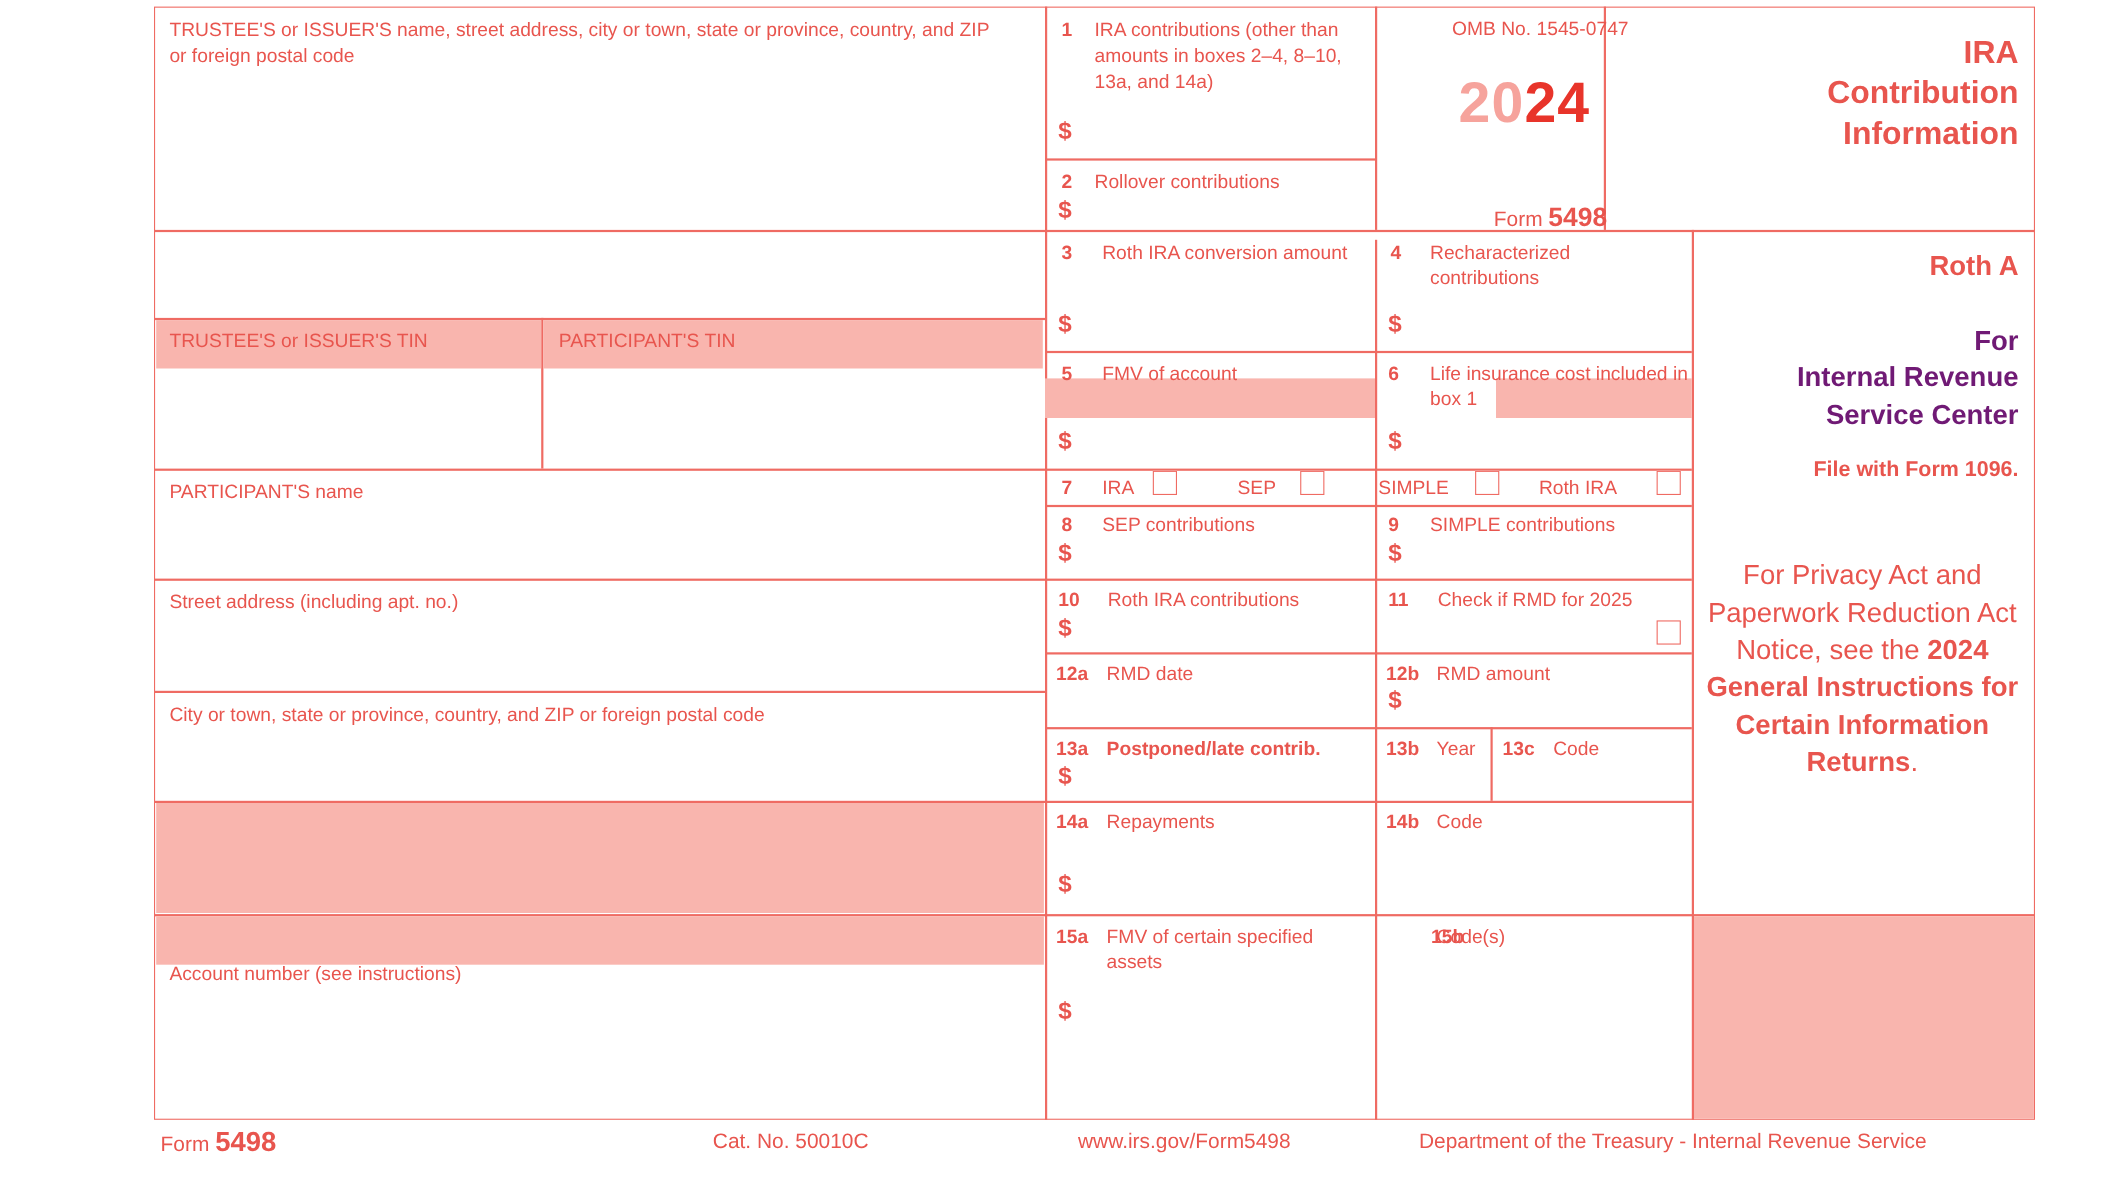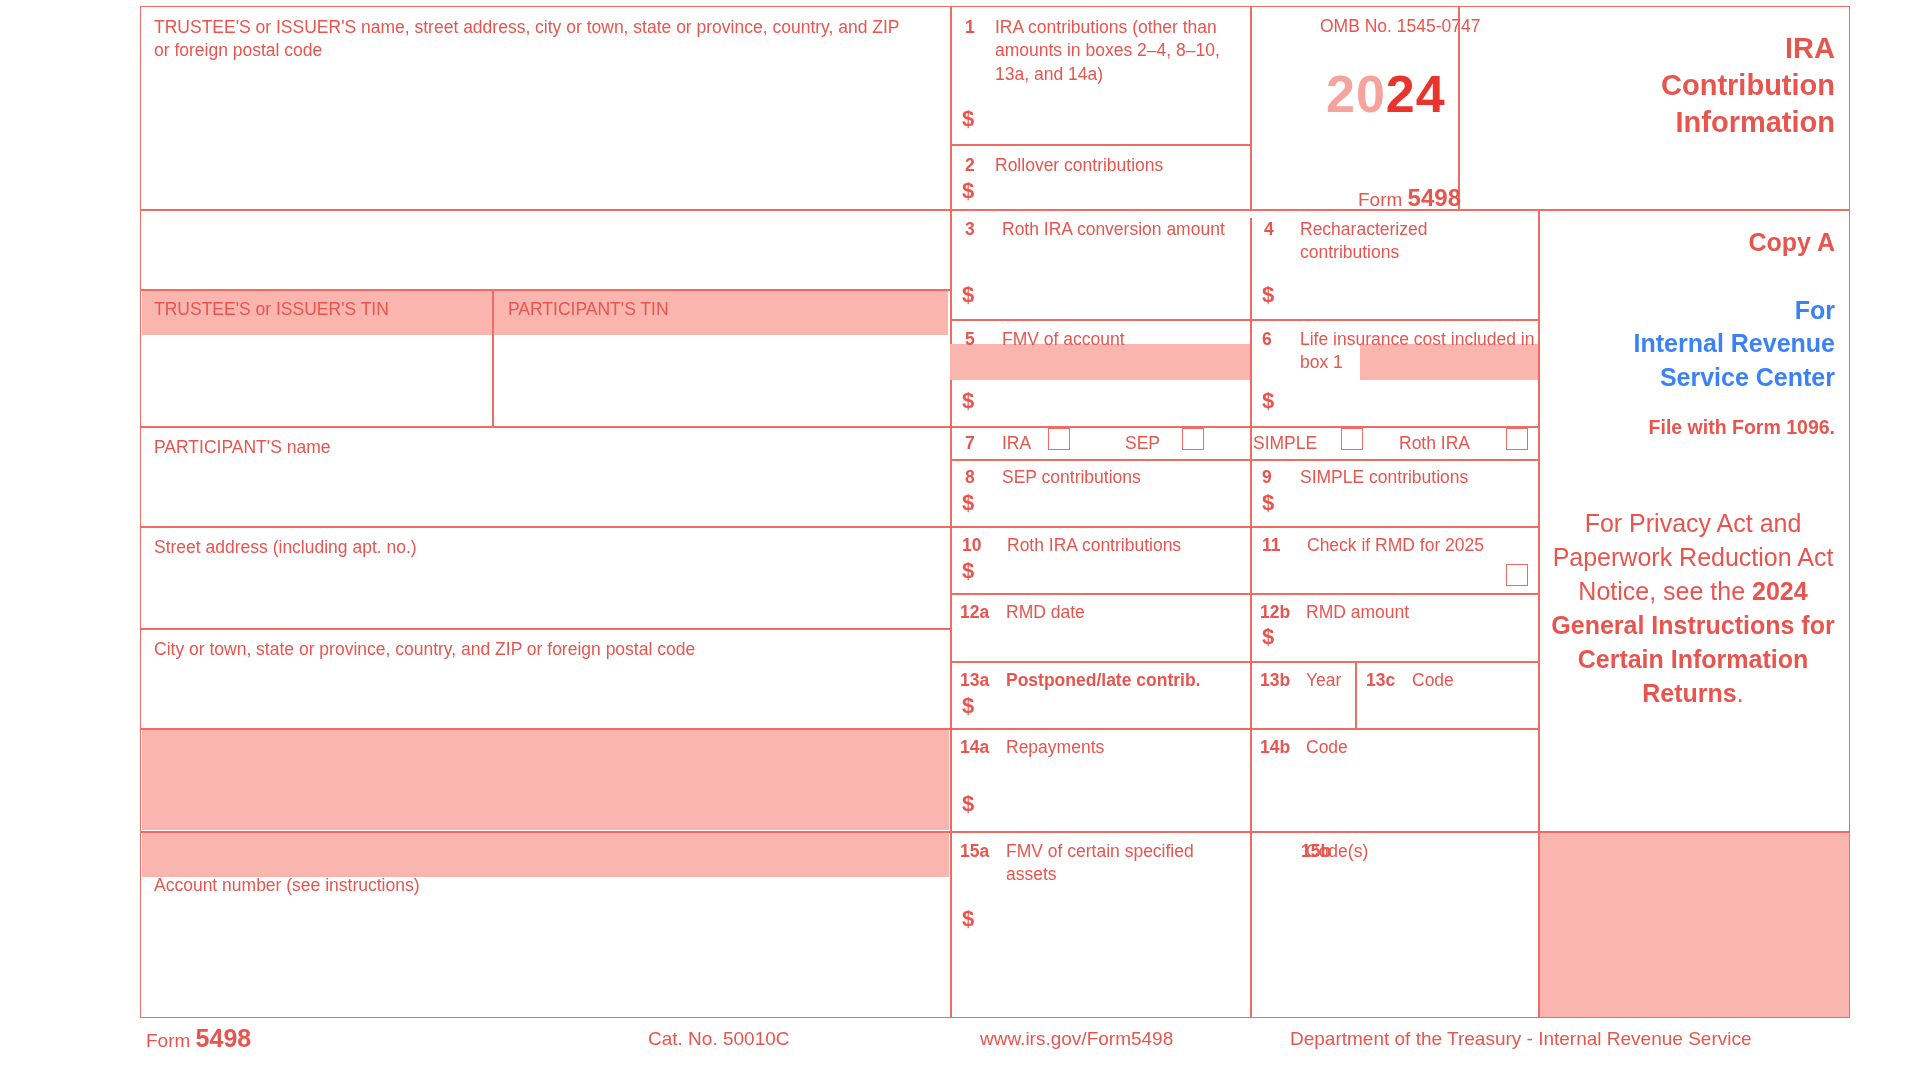--- a/index.html
+++ b/index.html
@@ -107,21 +107,21 @@
   }
   .for-block {
     position: absolute;
     left: 1420px;
     top: 288px;
     width: 275px;
     text-align: right;
     font-size: 25px;
     font-weight: bold;
     line-height: 1.33;
-    color: #3b82f6;
+    color: #701a75;
   }
   .file-with {
     position: absolute;
     left: 1420px;
     top: 410px;
     width: 275px;
     text-align: right;
     font-size: 19.5px;
     font-weight: bold;
     color: #e8554e;
@@ -243,21 +243,21 @@
     <div class="cap" style="left:855px; top:148px; width:250px;">Rollover contributions</div>
     <div class="dollar" style="left:822px; top:172px;">$</div>
 
     <div class="omb">OMB No. 1545-0747</div>
     <div class="year"><span class="y1">20</span><span class="y2">24</span></div>
     <div class="form5498-top"><span>Form</span> <b>5498</b></div>
 
     <div class="ira-title" style="white-space:pre-line;">IRA
 Contribution
 Information</div>
-    <div class="copy-a">Copy A</div>
+    <div class="copy-a">Roth A</div>
     <div class="for-block" style="white-space:pre-line;">For
 Internal Revenue
 Service Center</div>
     <div class="file-with">File with Form 1096.</div>
     <div class="privacy"><span>For Privacy Act and Paperwork Reduction Act Notice, see the </span><b>2024 General Instructions for Certain Information Returns</b><span>.</span></div>
 
     <div class="cap num" style="left:825px; top:212px;">3</div>
     <div class="cap" style="left:862px; top:212px; width:230px;">Roth IRA conversion amount</div>
     <div class="dollar" style="left:822px; top:276px;">$</div>
 

